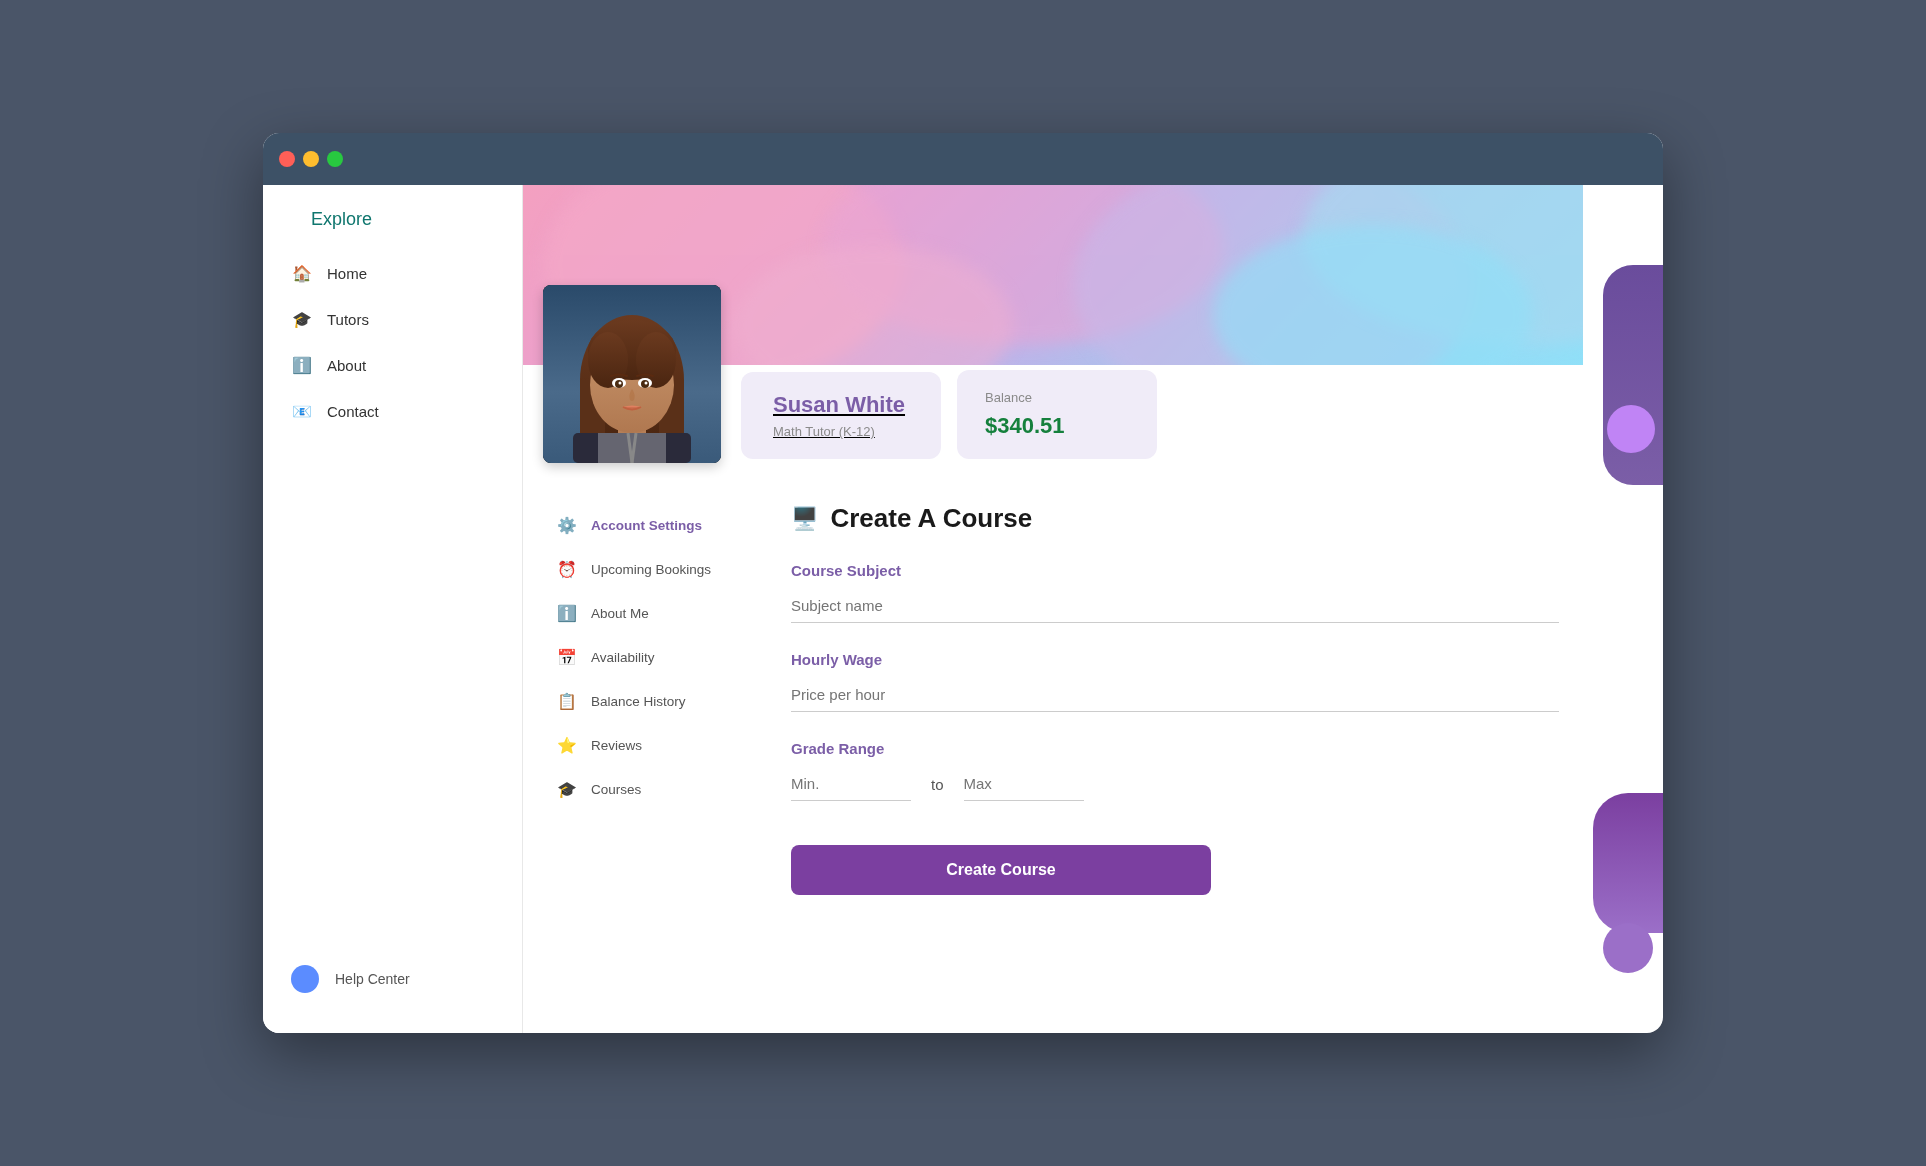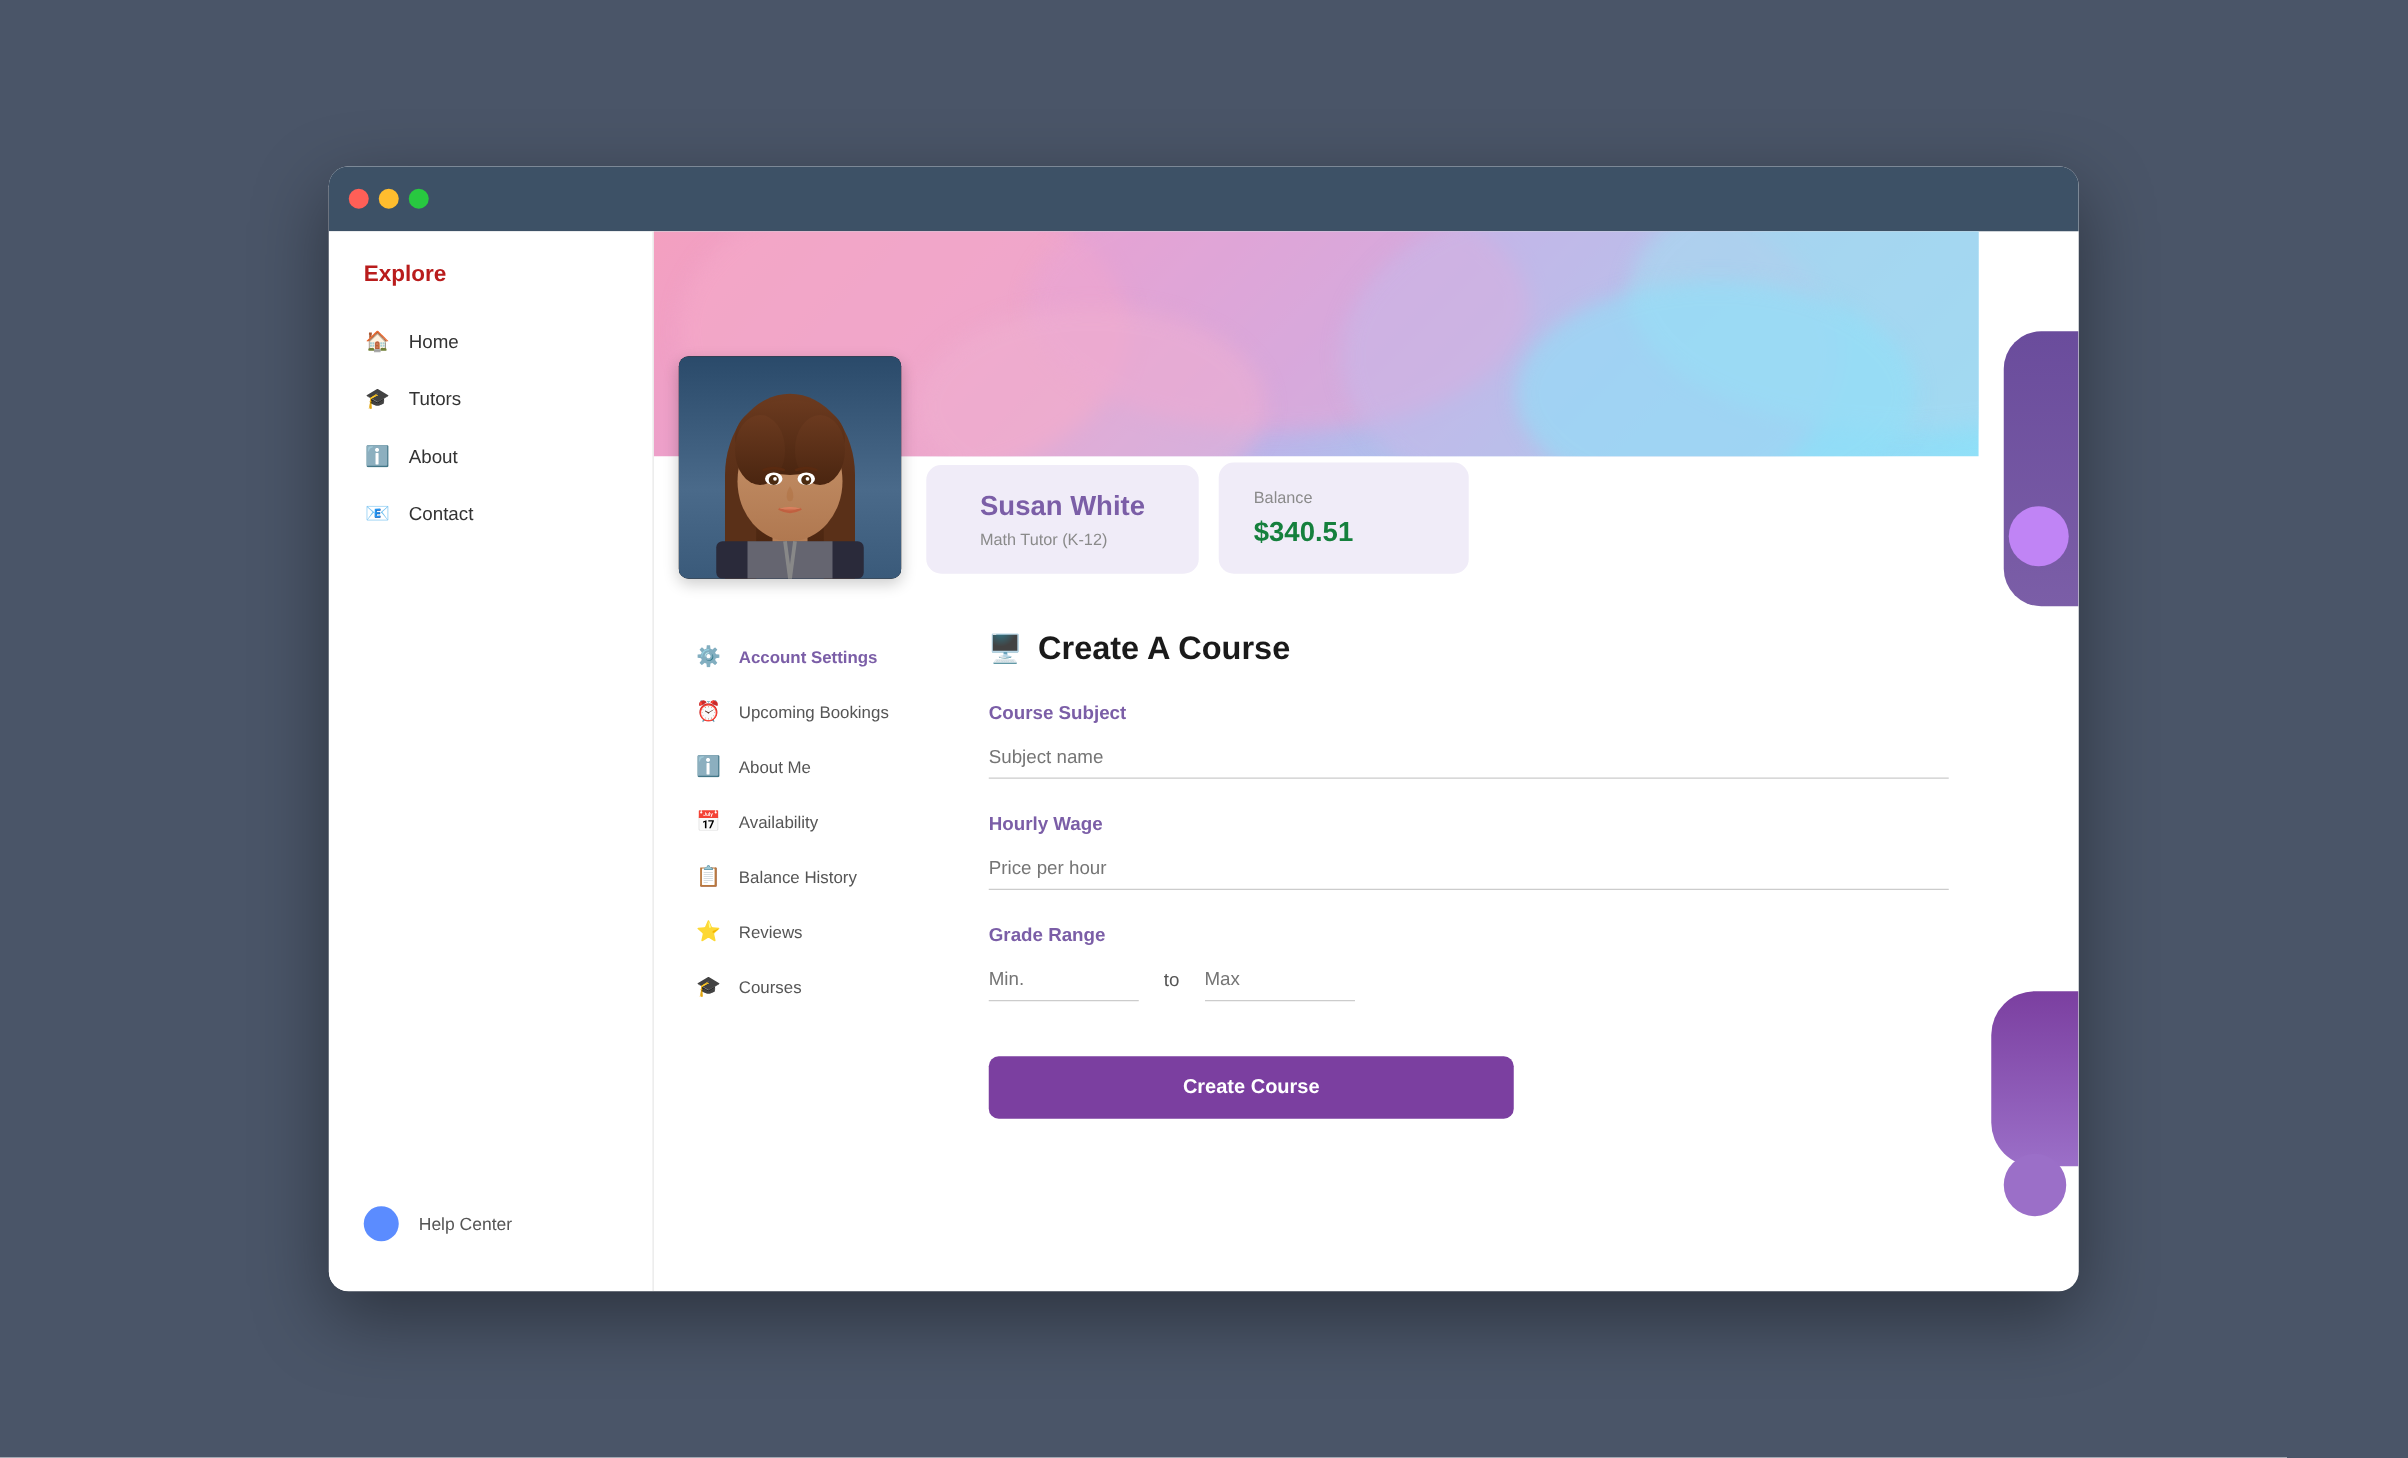--- a/index.html
+++ b/index.html
@@ -56,23 +56,24 @@
       background: #fff;
       border-right: 1px solid #e8e8e8;
       display: flex;
       flex-direction: column;
       padding: 24px 0;
       flex-shrink: 0;
     }
 
     .sidebar-explore {
       font-size: 18px;
-      font-weight: 700;
-      color: #b91c1c;
+      font-weight: 400;
+      color: #0f766e;
       padding: 0 28px 20px;
+      margin-left: 20px;
     }
 
     .sidebar-nav {
       flex: 1;
     }
 
     .nav-item {
       display: flex;
       align-items: center;
       padding: 12px 28px;
@@ -156,22 +157,23 @@
       display: flex;
       gap: 16px;
       align-items: flex-end;
       padding-bottom: 4px;
       margin-top: 80px;
     }
 
     .name-card {
       background: #f0ecf8;
       border-radius: 12px;
-      padding: 20px 43px;
+      padding: 20px 32px;
       min-width: 200px;
+      text-decoration: underline;
     }
 
     .profile-name {
       font-size: 22px;
       font-weight: 700;
       color: #7b5ea7;
       margin-bottom: 6px;
     }
 
     .profile-title {

